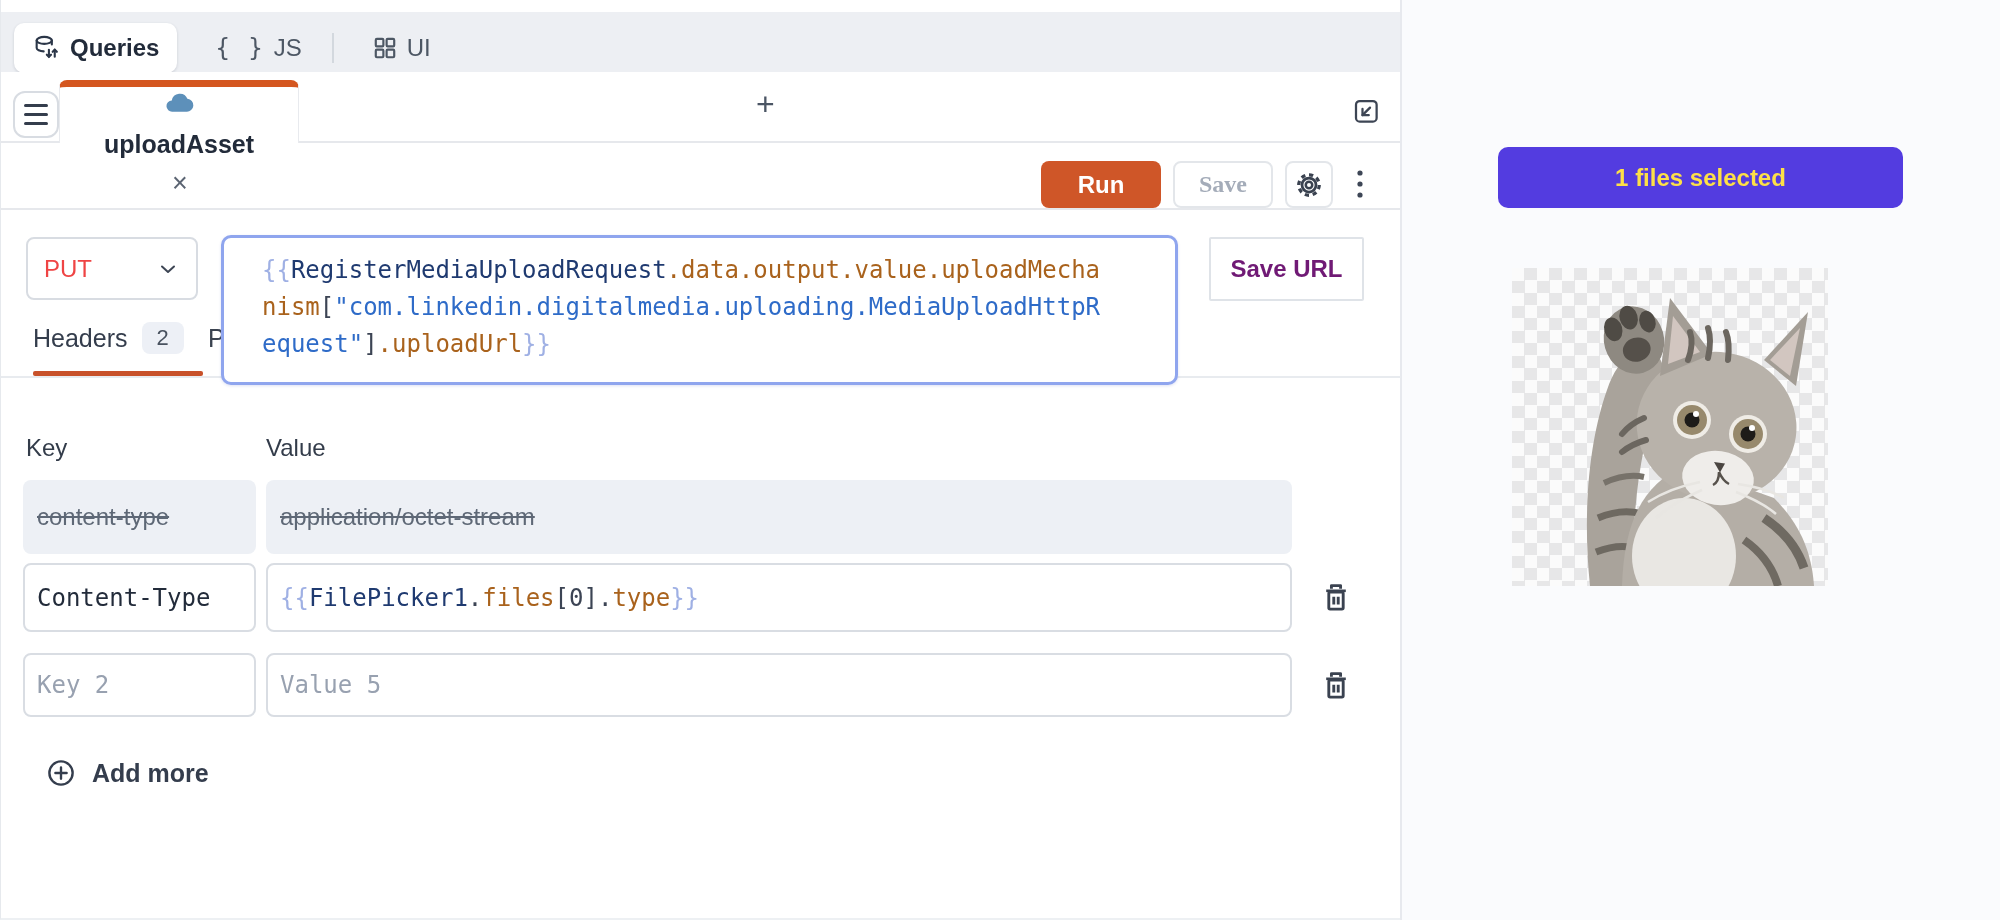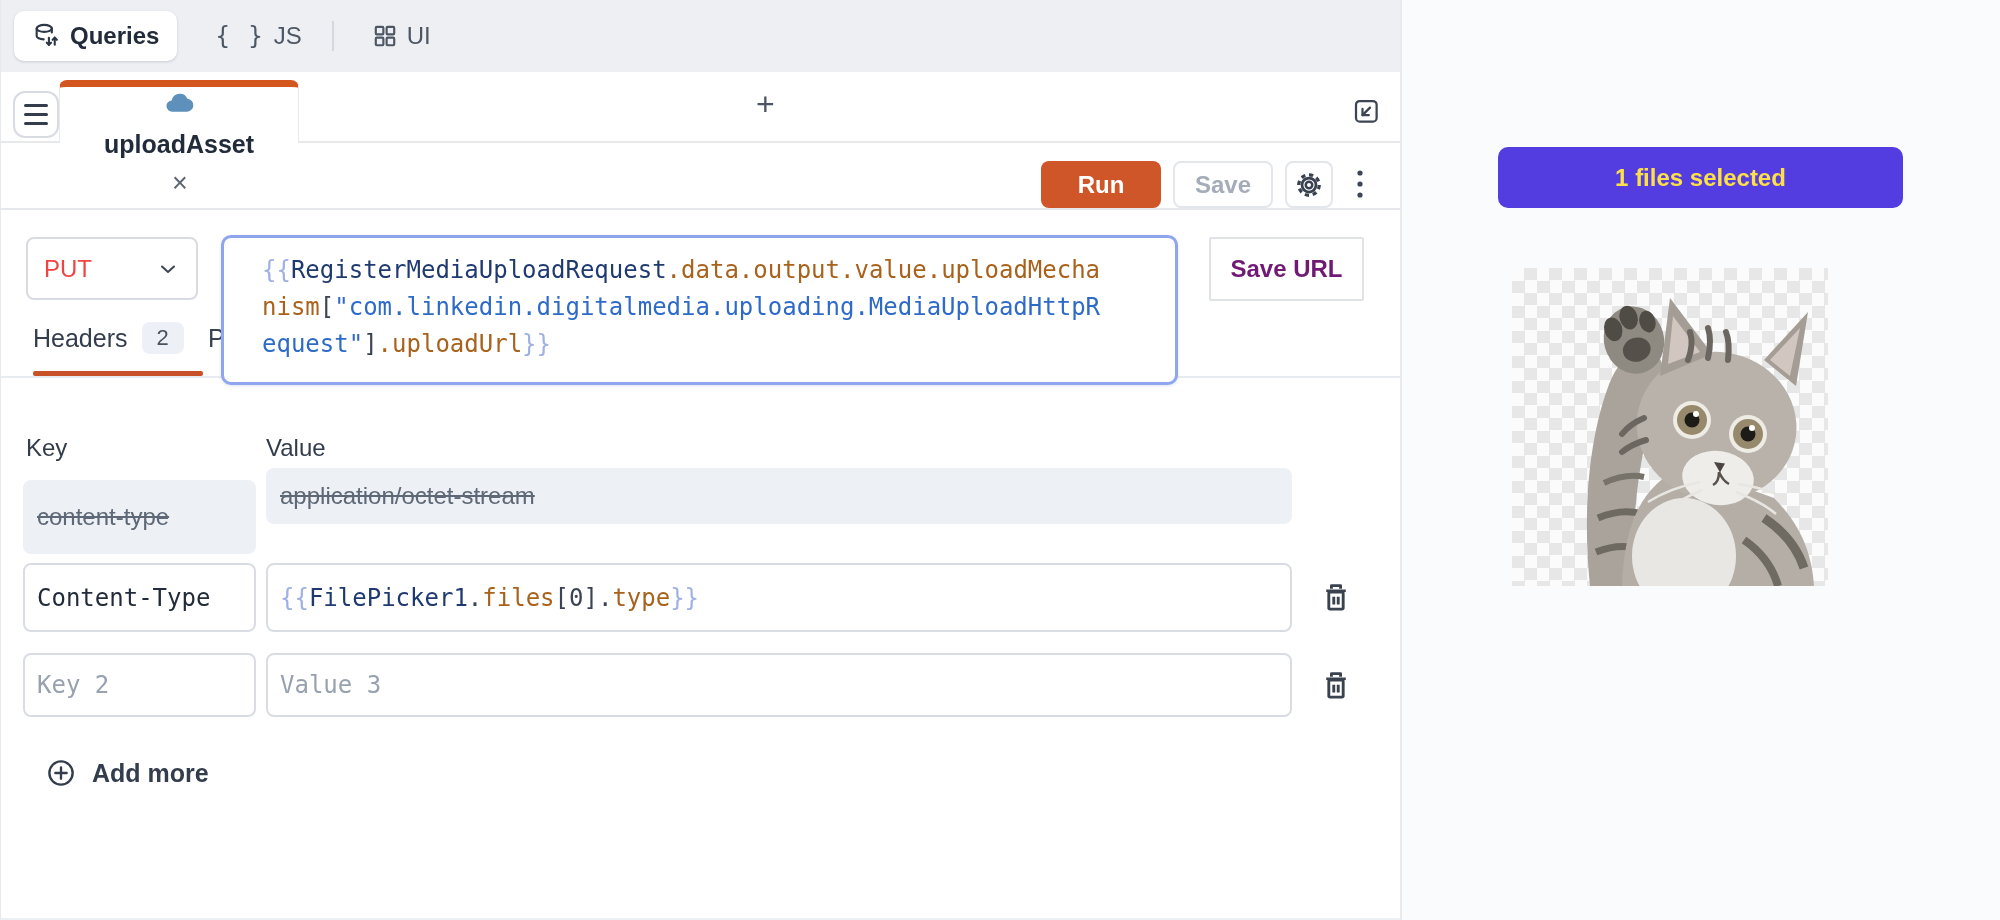--- a/index.html
+++ b/index.html
@@ -2,21 +2,21 @@
 <html><head>
 <meta charset="utf-8">
 <style>
   html,body{margin:0;padding:0;background:#fff;}
   .app{position:relative;width:2000px;height:920px;font-family:"Liberation Sans",sans-serif;
        color:#2b3648;overflow:hidden;background:#fff;}
   
   .main{position:absolute;left:0;top:0;width:1400px;height:920px;background:#fff;
         border-left:1px solid #e6e9ed;border-bottom:2px solid #edf0f3;box-sizing:border-box;}
   
-  .toolbar{position:absolute;left:0;top:0;width:1400px;height:72px;background:#edeff3;
+  .toolbar{position:absolute;left:0;top:12px;width:1400px;height:72px;background:#edeff3;
            display:flex;align-items:center;box-sizing:border-box;padding-left:13px;}
   .queries-btn{height:50px;background:#fff;border-radius:10px;display:flex;align-items:center;
                gap:10px;padding:0 18px;box-shadow:0 1px 3px rgba(40,50,70,.18);cursor:pointer;}
   .queries-btn .lbl{font-size:24px;font-weight:bold;color:#222b3a;}
   .mode-tab{display:flex;align-items:center;gap:9px;color:#4d5764;font-size:24px;margin-left:38px;cursor:pointer;}
   .braces{font-family:"DejaVu Sans Mono",monospace;font-size:24px;font-weight:500;letter-spacing:2px;}
   .tb-divider{width:2px;height:30px;background:#d3d8de;margin-left:30px;}
   
   .tabrow{position:absolute;left:0;top:72px;width:1400px;height:71px;background:#fff;
           border-bottom:2px solid #e6e8ec;box-sizing:border-box;}
@@ -37,21 +37,21 @@
   .tab-inactive .lbl{font-size:25px;color:#3c4553;white-space:nowrap;}
   .newtab{position:absolute;left:755px;top:14px;font-size:32px;color:#4b5564;cursor:pointer;}
   .popout{position:absolute;left:1350px;top:24px;cursor:pointer;}
   
   .actionbar{position:absolute;left:0;top:143px;width:1400px;height:67px;background:#fff;
              border-bottom:2px solid #e6e8ec;box-sizing:border-box;display:flex;align-items:flex-end;
              justify-content:flex-end;gap:12px;padding-right:26px;}
   .run-btn{width:120px;height:47px;background:#cf5628;border:none;border-radius:8px;color:#fff;
            font-size:24px;font-weight:bold;font-family:inherit;cursor:pointer;}
   .save-btn{width:100px;height:47px;background:#fff;border:2px solid #e3e6ea;border-radius:8px;
-            color:#a4acb9;font-size:24px;font-weight:bold;font-family:Liberation Sans, sans-serif;cursor:pointer;box-sizing:border-box;}
+            color:#a4acb9;font-size:24px;font-weight:bold;font-family:Liberation Serif, serif;cursor:pointer;box-sizing:border-box;}
   .gear-btn{width:48px;height:47px;background:#fff;border:2px solid #e3e6ea;border-radius:8px;
             display:flex;align-items:center;justify-content:center;cursor:pointer;box-sizing:border-box;}
   .kebab{width:30px;height:47px;display:flex;align-items:center;justify-content:center;cursor:pointer;}
   
   .method-select{position:absolute;left:25px;top:237px;width:172px;height:63px;border:2px solid #d8dce2;
                  border-radius:8px;box-sizing:border-box;display:flex;align-items:center;
                  padding:0 16px;justify-content:space-between;background:#fff;cursor:pointer;}
   .method-select .lbl{font-size:24px;color:#ef4444;}
   .url-editor{position:absolute;left:220px;top:235px;width:957px;height:150px;background:#fff;
               border:3px solid #8fa5ee;border-radius:10px;box-sizing:border-box;z-index:3;
@@ -208,21 +208,21 @@
         <span class="count-badge">2</span>
       </div>
       <span class="partial-tab">P</span>
       <div class="headers-underline"></div>
     </div>
 
     <div class="kv-label" style="left:25px;top:434px;">Key</div>
     <div class="kv-label" style="left:265px;top:434px;">Value</div>
 
     <div class="kv-input kv-disabled" style="left:22px;top:480px;width:233px;height:74px;">content-type</div>
-    <div class="kv-input kv-disabled" style="left:265px;top:468px;width:1026px;height:56px;">application/octet-stream</div>
+    <div class="kv-input kv-disabled" style="left:265px;top:480px;width:1026px;height:74px;">application/octet-stream</div>
 
     <div class="kv-input kv-edit" style="left:22px;top:563px;width:233px;height:69px;">Content-Type</div>
     <div class="kv-input kv-edit" style="left:265px;top:563px;width:1026px;height:69px;">
         <span class="tk-br">{{</span>
         <span class="tk-id">FilePicker1</span>
         <span class="tk-pun">.</span>
         <span class="tk-prop">files</span>
         <span class="tk-pun">[0]</span>
         <span class="tk-pun">.</span>
         <span class="tk-prop">type</span>
@@ -236,21 +236,21 @@
           <rect x="6.5" y="8.5" width="11" height="13" rx="1"></rect>
           <path d="M10.3 12v6M13.7 12v6"></path>
         </svg>
       </span>
     </button>
 
     <div class="kv-input kv-edit" style="left:22px;top:653px;width:233px;height:64px;">
       <span class="ph">Key 2</span>
     </div>
     <div class="kv-input kv-edit" style="left:265px;top:653px;width:1026px;height:64px;">
-      <span class="ph">Value 3</span>
+      <span class="ph">Value 5</span>
     </div>
     <button class="trash-btn" style="left:1315px;top:666px;">
       <span>
         <svg width="32" height="34" viewBox="0 0 24 26" fill="none" stroke="#3a4250" stroke-width="2.2" stroke-linejoin="round">
           <path d="M8.5 6V3.5h7V6"></path>
           <path d="M4.5 6.5h15v2h-15z" fill="#3a4250" stroke="none"></path>
           <rect x="6.5" y="8.5" width="11" height="13" rx="1"></rect>
           <path d="M10.3 12v6M13.7 12v6"></path>
         </svg>
       </span>

